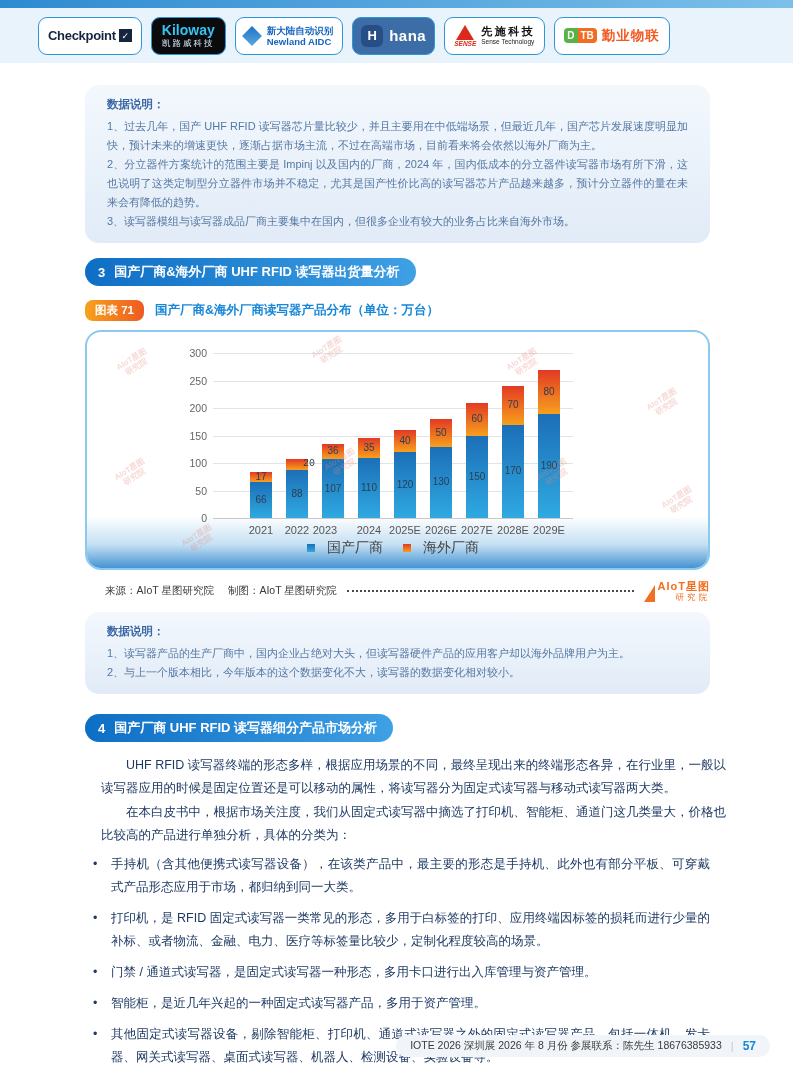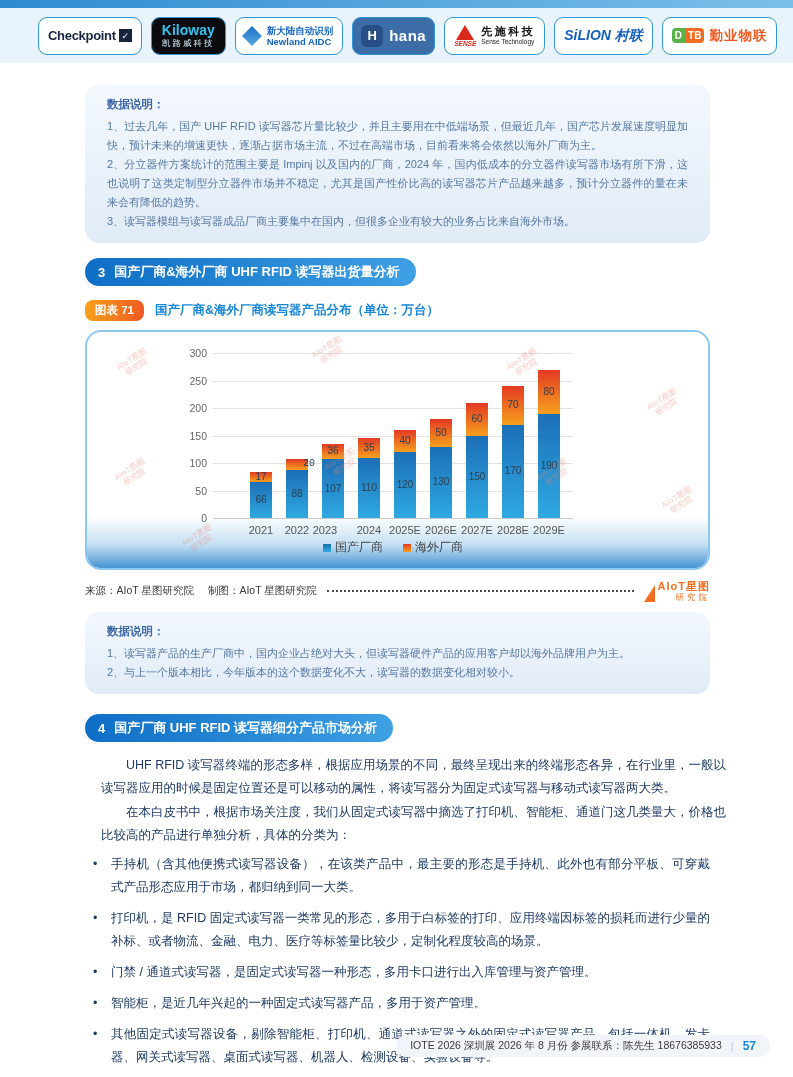--- a/index.html
+++ b/index.html
@@ -65,28 +65,28 @@
         background:linear-gradient(180deg,rgba(170,208,236,0) 0%,rgba(150,198,233,0.55) 55%,#4493d2 100%);
         z-index:0; }
   .gridline { position:absolute; height:1px; background:#e3e3e3; z-index:1; }
   .gridline.zero { background:#c9c9c9; }
   .ytick { position:absolute; width:34px; text-align:right; font-size:10.5px; color:#666; z-index:1; }
   .xtick { position:absolute; width:44px; text-align:center; font-size:11px; color:#555; z-index:2; }
   .bar-seg { position:absolute; width:22px; z-index:1; }
   .bar-label { position:absolute; width:32px; text-align:center; font-size:10px;
                color:#2d3e50; z-index:2; }
   .chart-legend { position:absolute; display:flex; justify-content:center; gap:20px; z-index:2; }
-  .legend-entry { display:flex; align-items:center; gap:4px; font-size:12px; color:#444; }
+  .legend-entry { display:flex; align-items:center; gap:12px; font-size:14px; color:#444; }
   .legend-swatch { width:8px; height:8px; }
   .watermark { position:absolute; transform:rotate(-32deg); color:rgba(226,138,128,0.32);
                font-size:8px; font-weight:bold; line-height:9px; text-align:center; z-index:1;
                pointer-events:none; white-space:pre; }
 
   .source-row { display:flex; align-items:center; width:625px; margin-top:10px; }
-  .source-text { color:#3a3a3a; font-size:10.5px; white-space:nowrap; }
+  .source-text { color:#3a3a3a; font-size:10.5px; white-space:nowrap;margin-left:20px; }
   .source-text + .source-text { margin-left:14px; }
   .dotted-line { flex:1; border-bottom:2px dotted #4a4a4a; margin:0 10px; height:1px;
                  align-self:center; }
   .aiot-logo { display:flex; align-items:flex-end; gap:3px; }
   .aiot-tri { width:0; height:0; border-bottom:17px solid #f26f21;
               border-left:11px solid transparent; }
   .aiot-col { display:flex; flex-direction:column; align-items:flex-end; color:#f26f21; }
   .aiot-l1 { font-weight:bold; font-size:11px; line-height:12px; letter-spacing:1px; }
   .aiot-l2 { font-size:8.5px; line-height:10px; letter-spacing:3px; }
 
@@ -132,23 +132,20 @@
       </div>
       <div class="logo-card sense">
         <span class="sense-ic">
           <span class="sense-tri"></span>
           <span class="sense-word">SENSE</span>
         </span>
         <span class="sense-col">
           <span class="sense-cn">先施科技</span>
           <span class="sense-en">Sense Technology</span>
         </span>
-      </div>
-      <div class="logo-card silion">
-        <span class="silion-text">SiLION 村联</span>
       </div>
       <div class="logo-card dtb">
         <span class="dtb-badge">
           <span class="dtb-d">D</span>
           <span class="dtb-tb">TB</span>
         </span>
         <span class="dtb-text">勤业物联</span>
       </div>
     </div>
 

